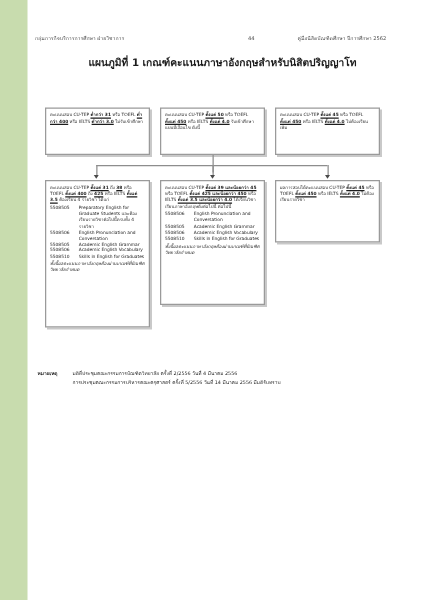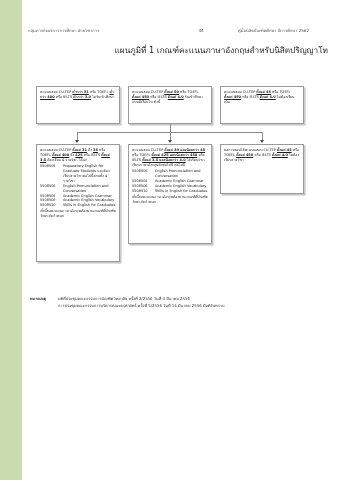--- a/index.html
+++ b/index.html
@@ -26,22 +26,22 @@
     display:flex;align-items:center;
     font-size:4.1px;color:#4a4a4a;letter-spacing:0;
     white-space:nowrap;
   }
   .rh-left{width:150px;}
   .rh-page{width:46px;text-align:center;}
   .rh-right{flex:1;text-align:left;padding-left:14px;}
 
   .title{
     position:absolute;left:28px;top:44px;width:300px;
-    text-align:right;
-    font-size:8.2px;font-weight:normal;color:#1b1b1b;
+    text-align:center;
+    font-size:8.2px;font-weight:bold;color:#1b1b1b;
     white-space:nowrap;
   }
 
   
   .chart{position:absolute;left:32px;top:82px;width:280px;height:200px;}
 
   .box{
     position:absolute;
     background:#ffffff;
     border:0.6px solid #9a9a9a;

